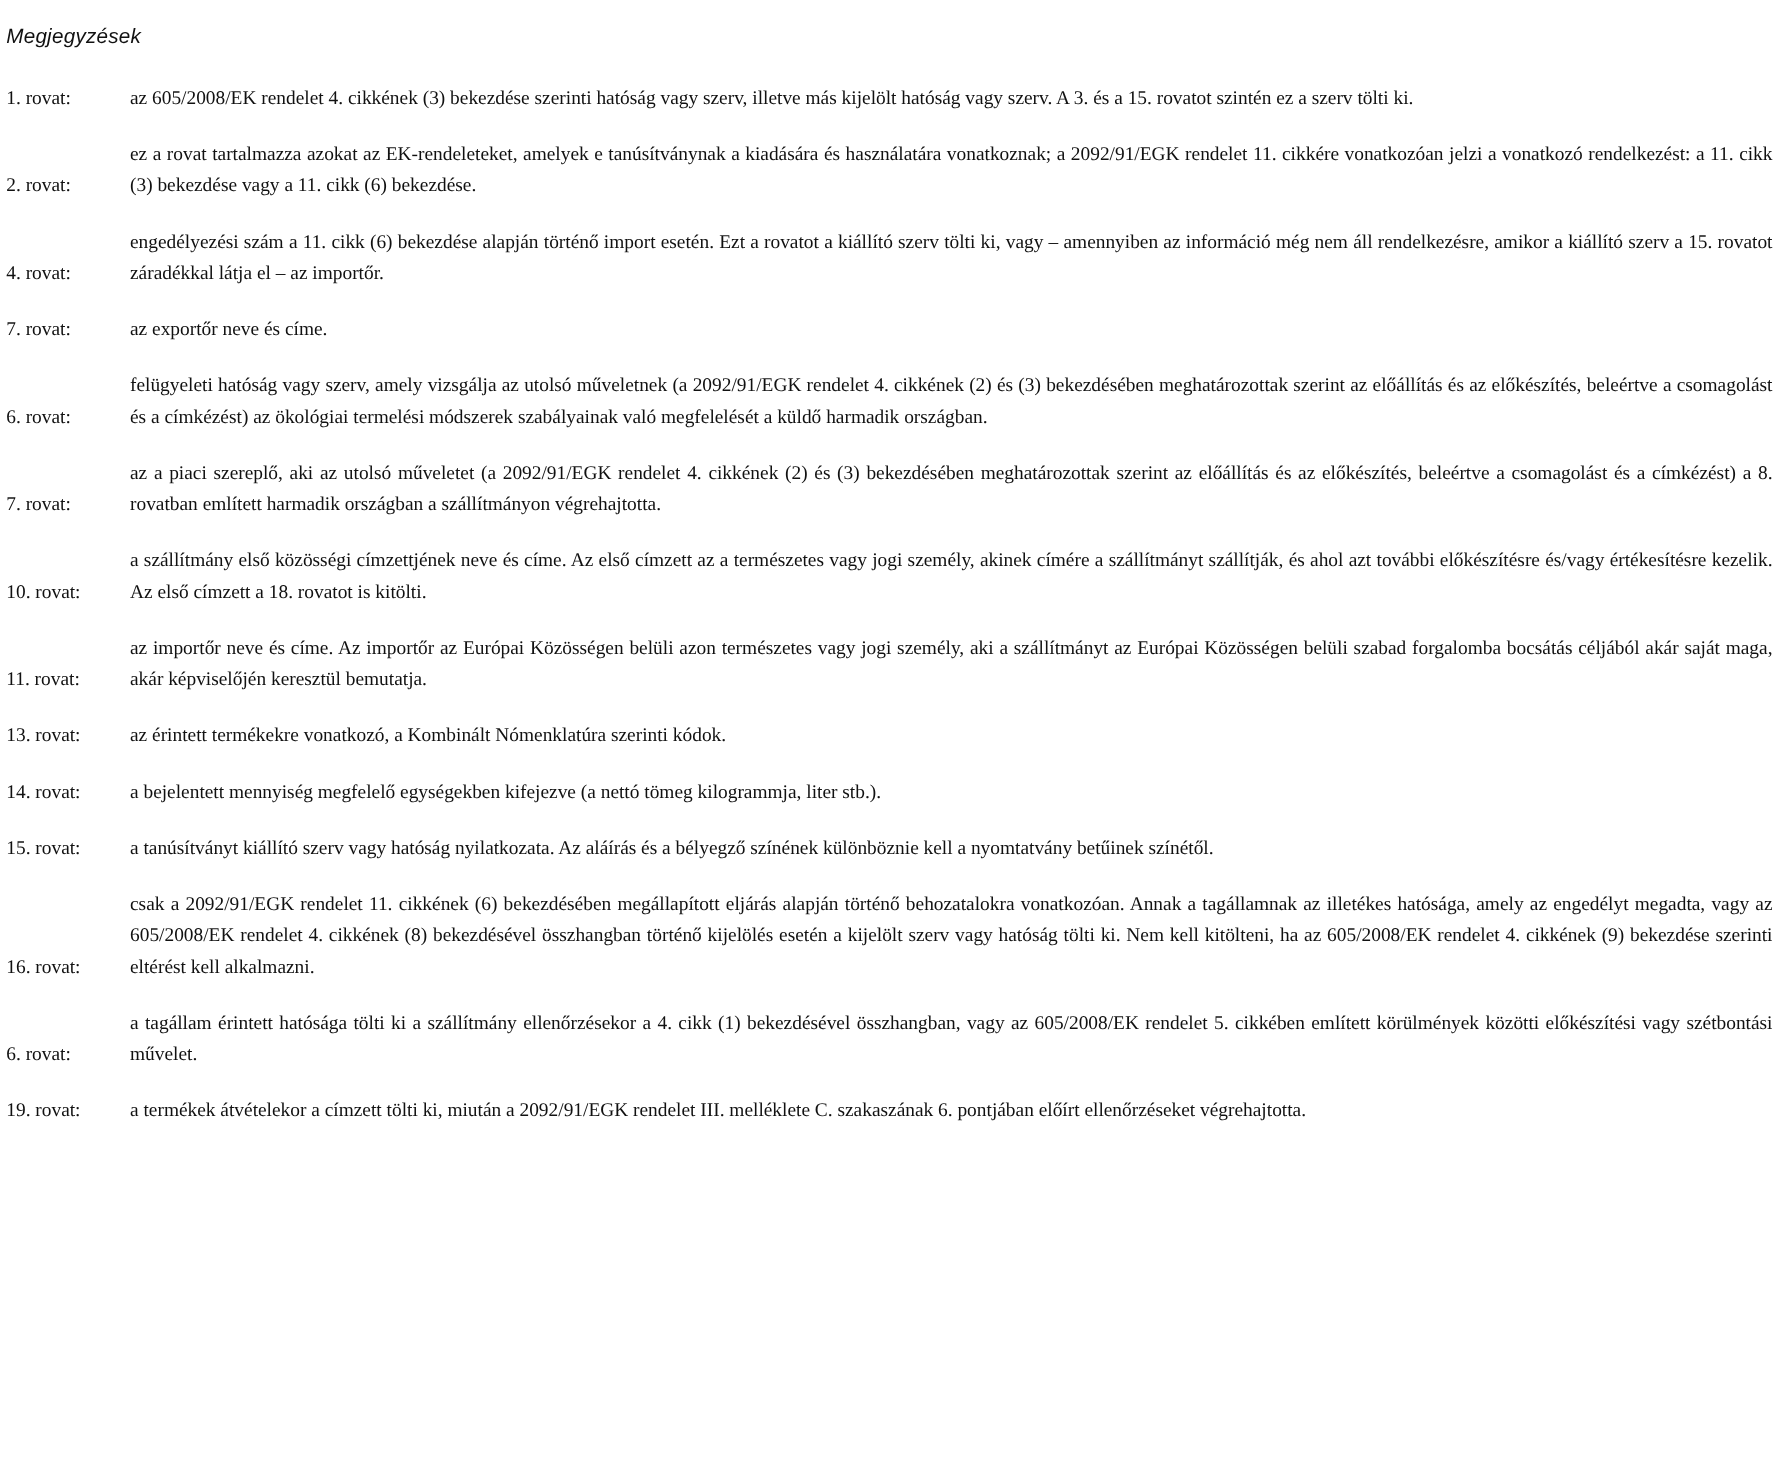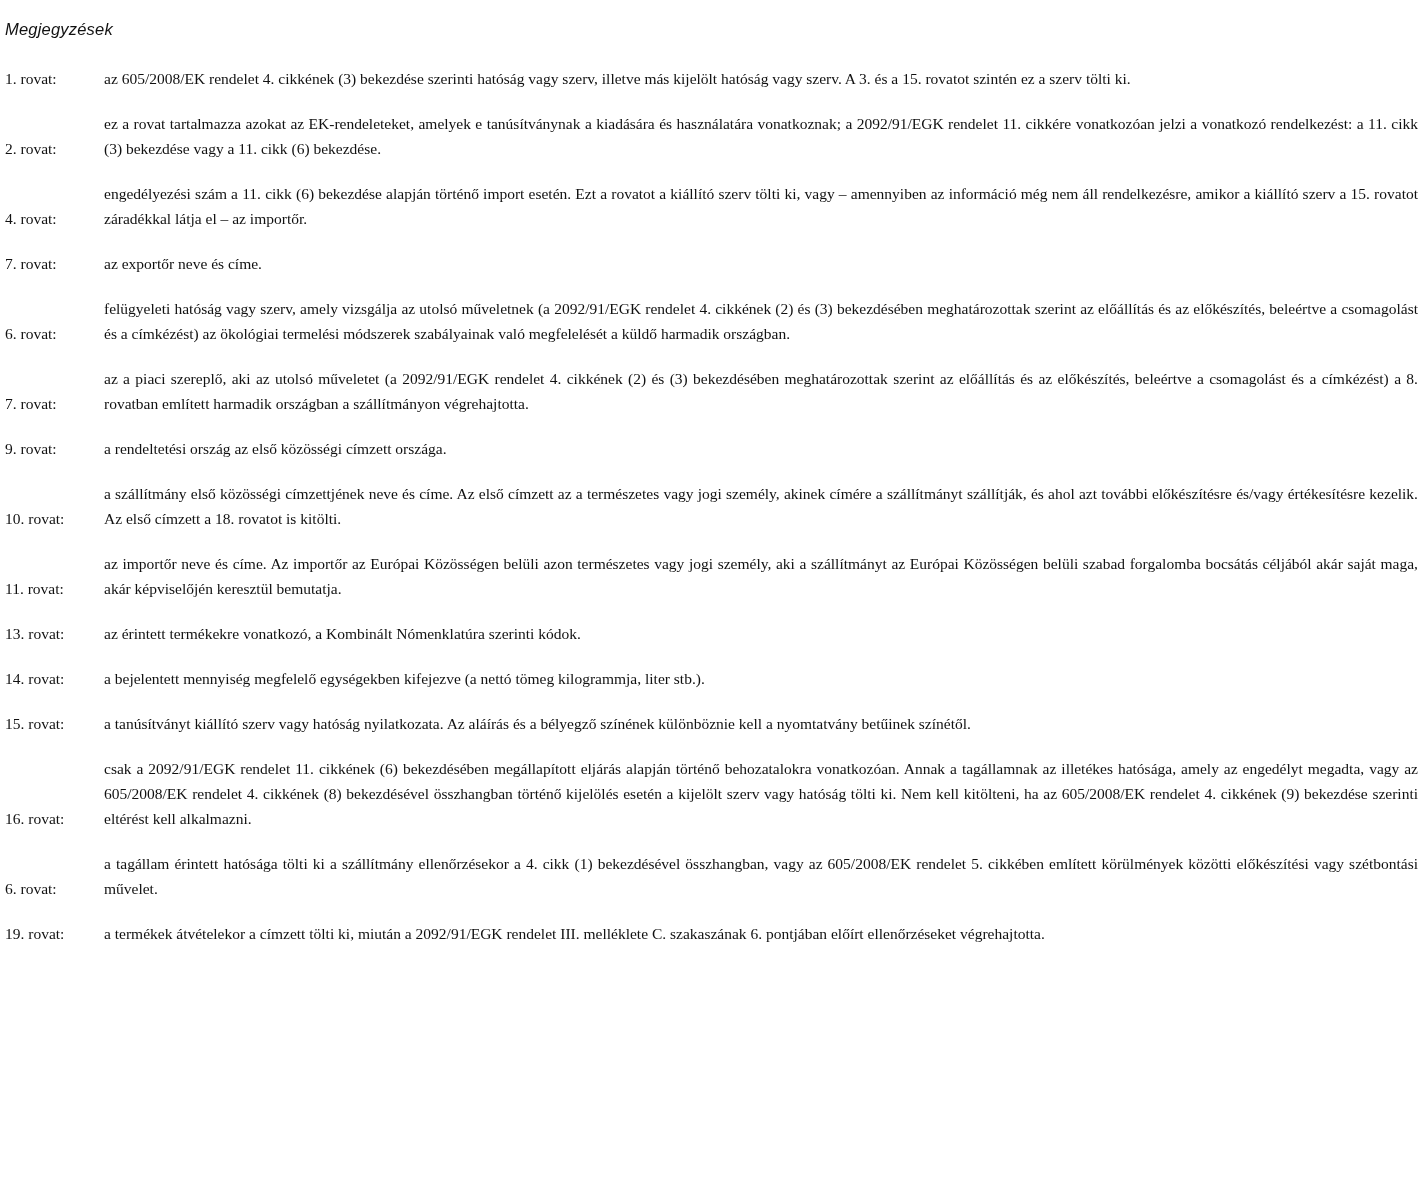--- a/index.html
+++ b/index.html
@@ -69,24 +69,20 @@
   </div>
       <div class="note-row">
     <div class="note-label">6. rovat:</div>
     <div class="note-text">felügyeleti hatóság vagy szerv, amely vizsgálja az utolsó műveletnek (a 2092/91/EGK rendelet 4. cikkének (2) és (3) bekezdésében meghatározottak szerint az előállítás és az előkészítés, beleértve a csomagolást és a címkézést) az ökológiai termelési módszerek szabályainak való megfelelését a küldő harmadik országban.</div>
   </div>
       <div class="note-row">
     <div class="note-label">7. rovat:</div>
     <div class="note-text">az a piaci szereplő, aki az utolsó műveletet (a 2092/91/EGK rendelet 4. cikkének (2) és (3) bekezdésében meghatározottak szerint az előállítás és az előkészítés, beleértve a csomagolást és a címkézést) a 8. rovatban említett harmadik országban a szállítmányon végrehajtotta.</div>
   </div>
       <div class="note-row">
-    <div class="note-label">9. rovat:</div>
-    <div class="note-text">a rendeltetési ország az első közösségi címzett országa.</div>
-  </div>
-      <div class="note-row">
     <div class="note-label">10. rovat:</div>
     <div class="note-text">a szállítmány első közösségi címzettjének neve és címe. Az első címzett az a természetes vagy jogi személy, akinek címére a szállítmányt szállítják, és ahol azt további előkészítésre és/vagy értékesítésre kezelik. Az első címzett a 18. rovatot is kitölti.</div>
   </div>
       <div class="note-row">
     <div class="note-label">11. rovat:</div>
     <div class="note-text">az importőr neve és címe. Az importőr az Európai Közösségen belüli azon természetes vagy jogi személy, aki a szállítmányt az Európai Közösségen belüli szabad forgalomba bocsátás céljából akár saját maga, akár képviselőjén keresztül bemutatja.</div>
   </div>
       <div class="note-row">
     <div class="note-label">13. rovat:</div>
     <div class="note-text">az érintett termékekre vonatkozó, a Kombinált Nómenklatúra szerinti kódok.</div>

